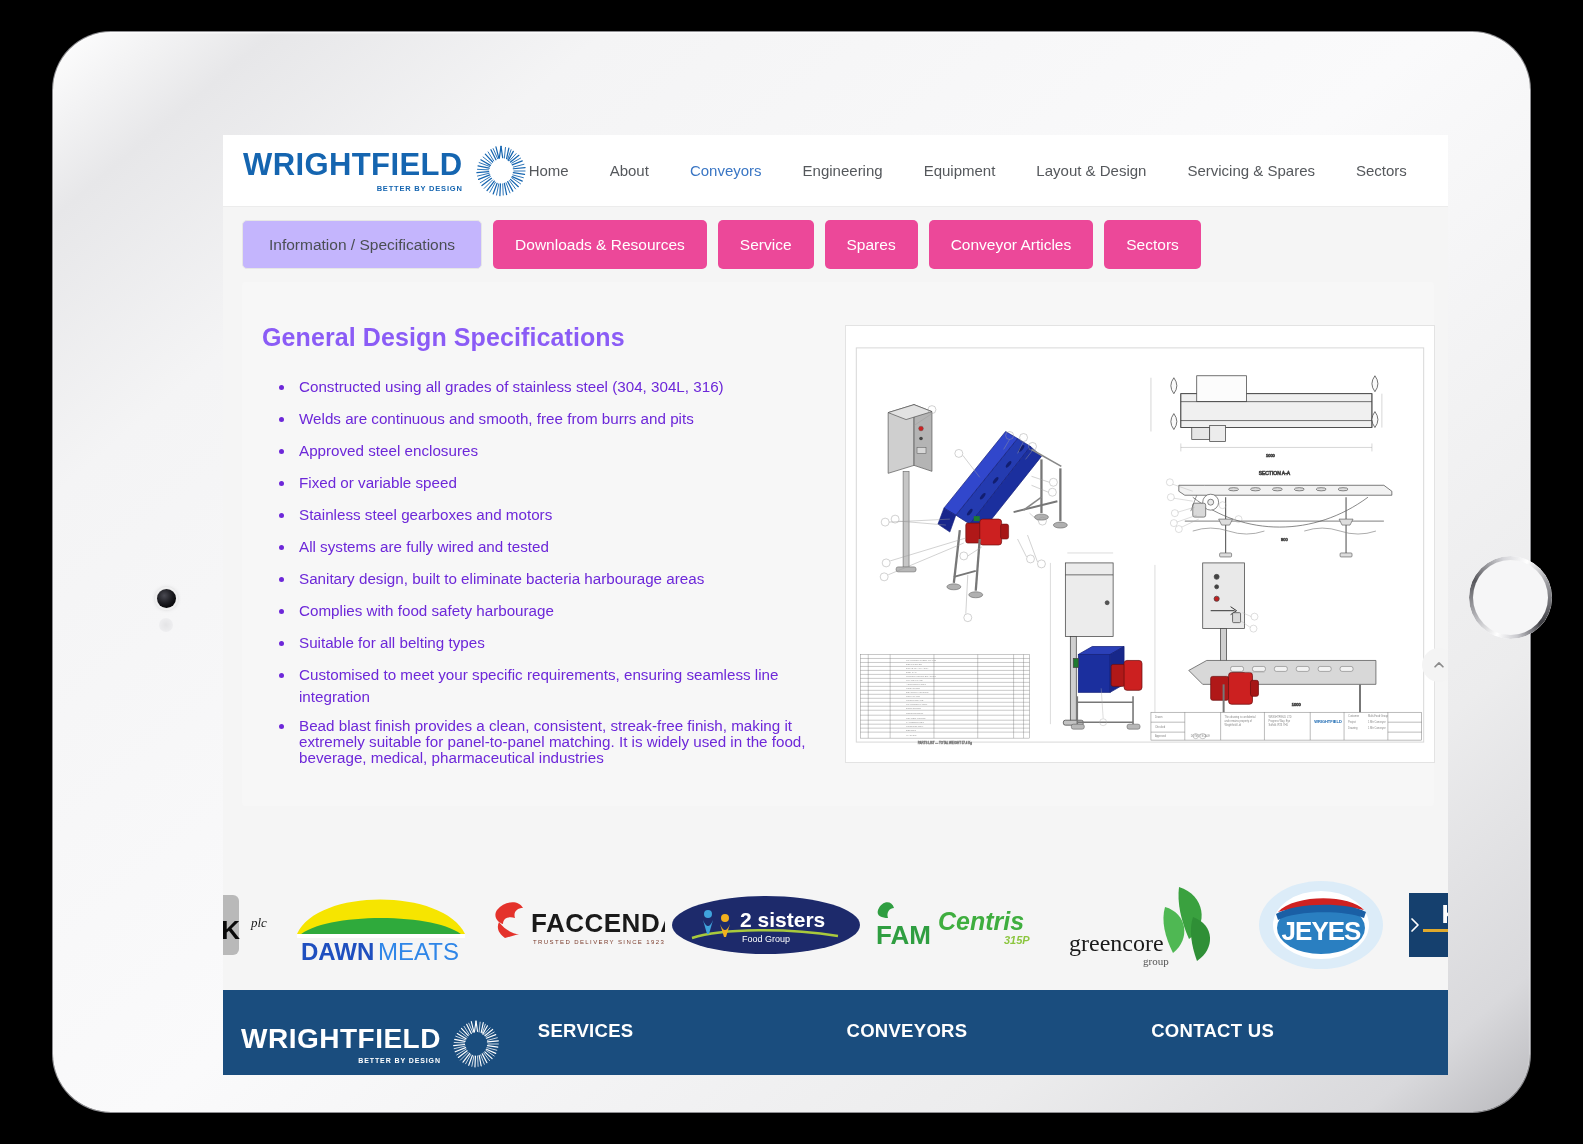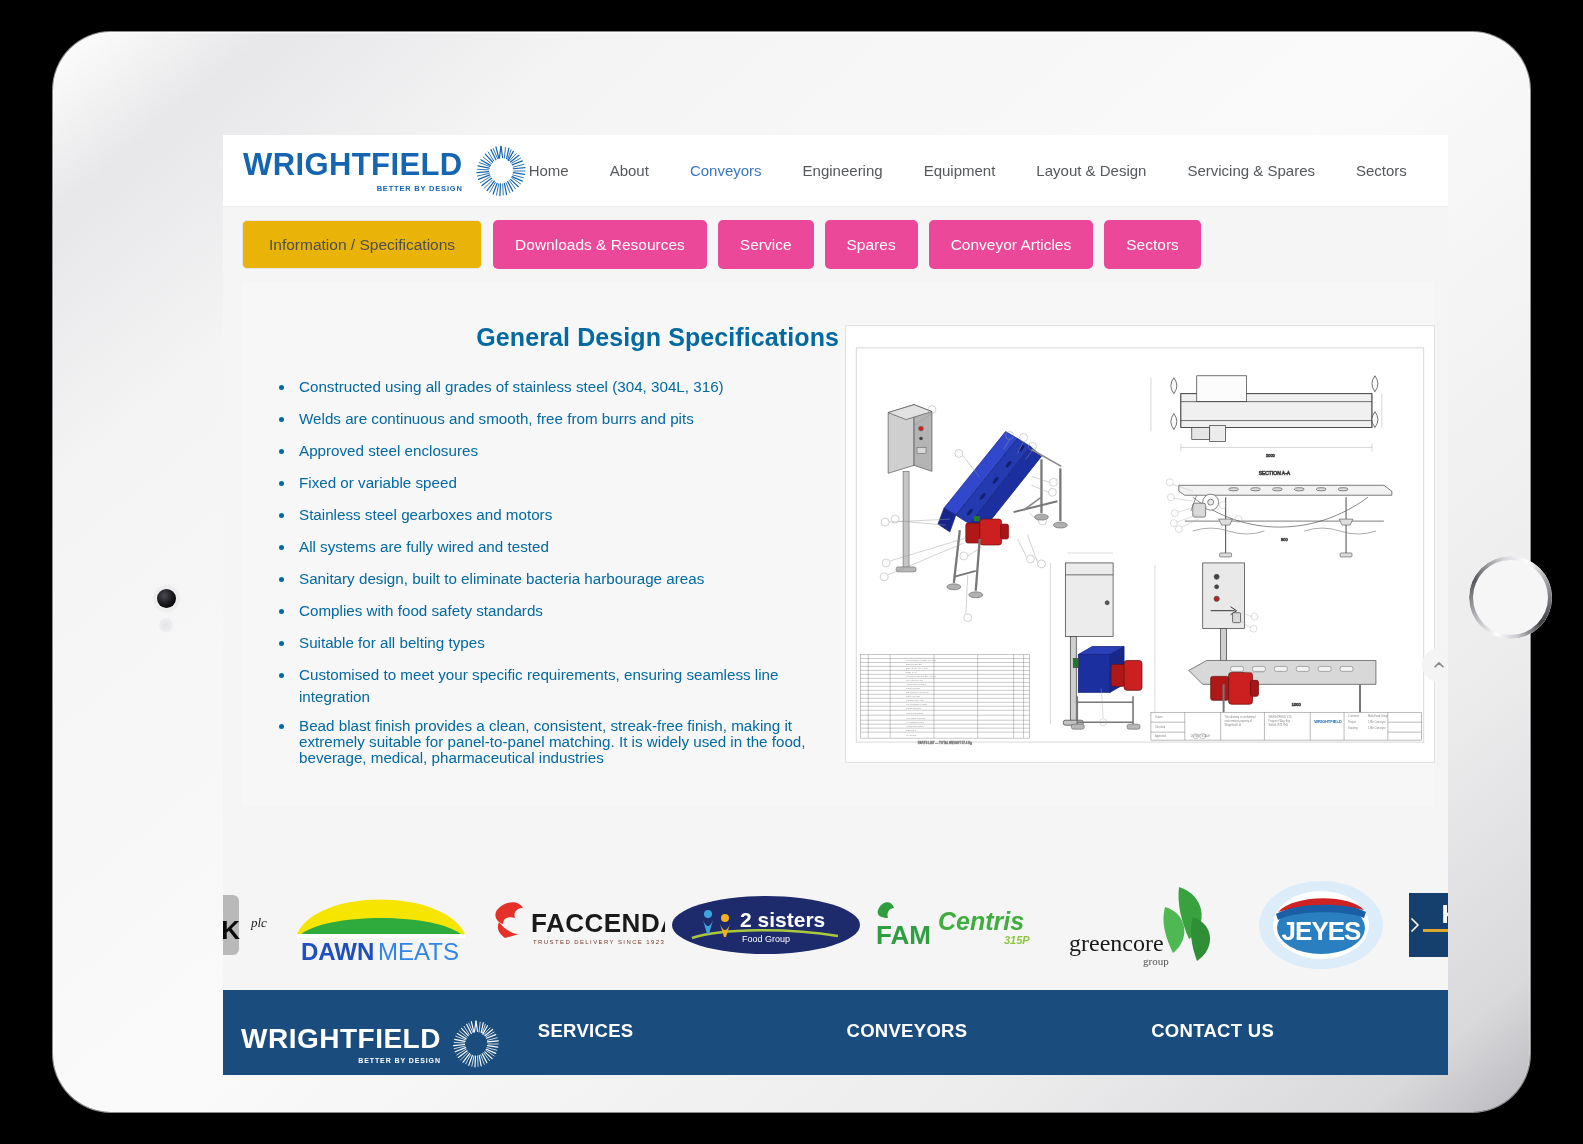--- a/index.html
+++ b/index.html
@@ -139,21 +139,21 @@
   .tab {
     height: 49px;
     display: flex; align-items: center;
     padding: 0 22px;
     border-radius: 5px;
     font-size: 15.5px;
     white-space: nowrap;
     cursor: pointer;
   }
   .tab.inactive {
-    background: #eab308;
+    background: #c4b5fd;
     border: 1px solid #e6e6e6;
     color: #4a4e53;
     padding: 0 26px;
   }
   .tab.primary {
     background: #ec4899;
     color: #ffffff;
   }
 
   
@@ -163,29 +163,28 @@
     border-radius: 4px;
     min-height: 500px;
     display: flex;
     padding: 28px 0 30px 0;
     position: relative;
   }
   .spec-col { width: 600px; padding: 13px 0 0 20px; }
   .spec-title {
     font-size: 25px;
     font-weight: 600;
-    color: #0369a1;
+    color: #8b5cf6;
     letter-spacing: 0.1px;
-    text-align: right;
   }
   .spec-list { margin: 24px 0 0 33px; }
   .spec-list li {
     font-size: 15.2px;
     line-height: 21.5px;
-    color: #0369a1;
+    color: #6d28d9;
     margin-bottom: 10.5px;
     padding-left: 4px;
     list-style: disc;
   }
   .spec-list li.wrap { line-height: 16px; }
 
   .drawing-col {
     margin-left: 6px;
     width: 592px;
     position: relative;
@@ -378,21 +377,21 @@
       <div class="spec-col">
         <h1 class="spec-title">General Design Specifications</h1>
         <ul class="spec-list">
           <li>Constructed using all grades of stainless steel (304, 304L, 316)</li>
           <li>Welds are continuous and smooth, free from burrs and pits</li>
           <li>Approved steel enclosures</li>
           <li>Fixed or variable speed</li>
           <li>Stainless steel gearboxes and motors</li>
           <li>All systems are fully wired and tested</li>
           <li>Sanitary design, built to eliminate bacteria harbourage areas</li>
-          <li>Complies with food safety standards</li>
+          <li>Complies with food safety harbourage</li>
           <li>Suitable for all belting types</li>
           <li>Customised to meet your specific requirements, ensuring seamless line integration</li>
           <li class="wrap">Bead blast finish provides a clean, consistent, streak-free finish, making it extremely suitable for panel-to-panel matching. It is widely used in the food, beverage, medical, pharmaceutical industries</li>
         </ul>
       </div>
 
       <div class="drawing-col">
         <div class="drawing-frame">
           <svg class="drawing-svg" viewBox="0 0 590 438">
             <rect x="0" y="0" width="590" height="438" fill="#ffffff"></rect>

